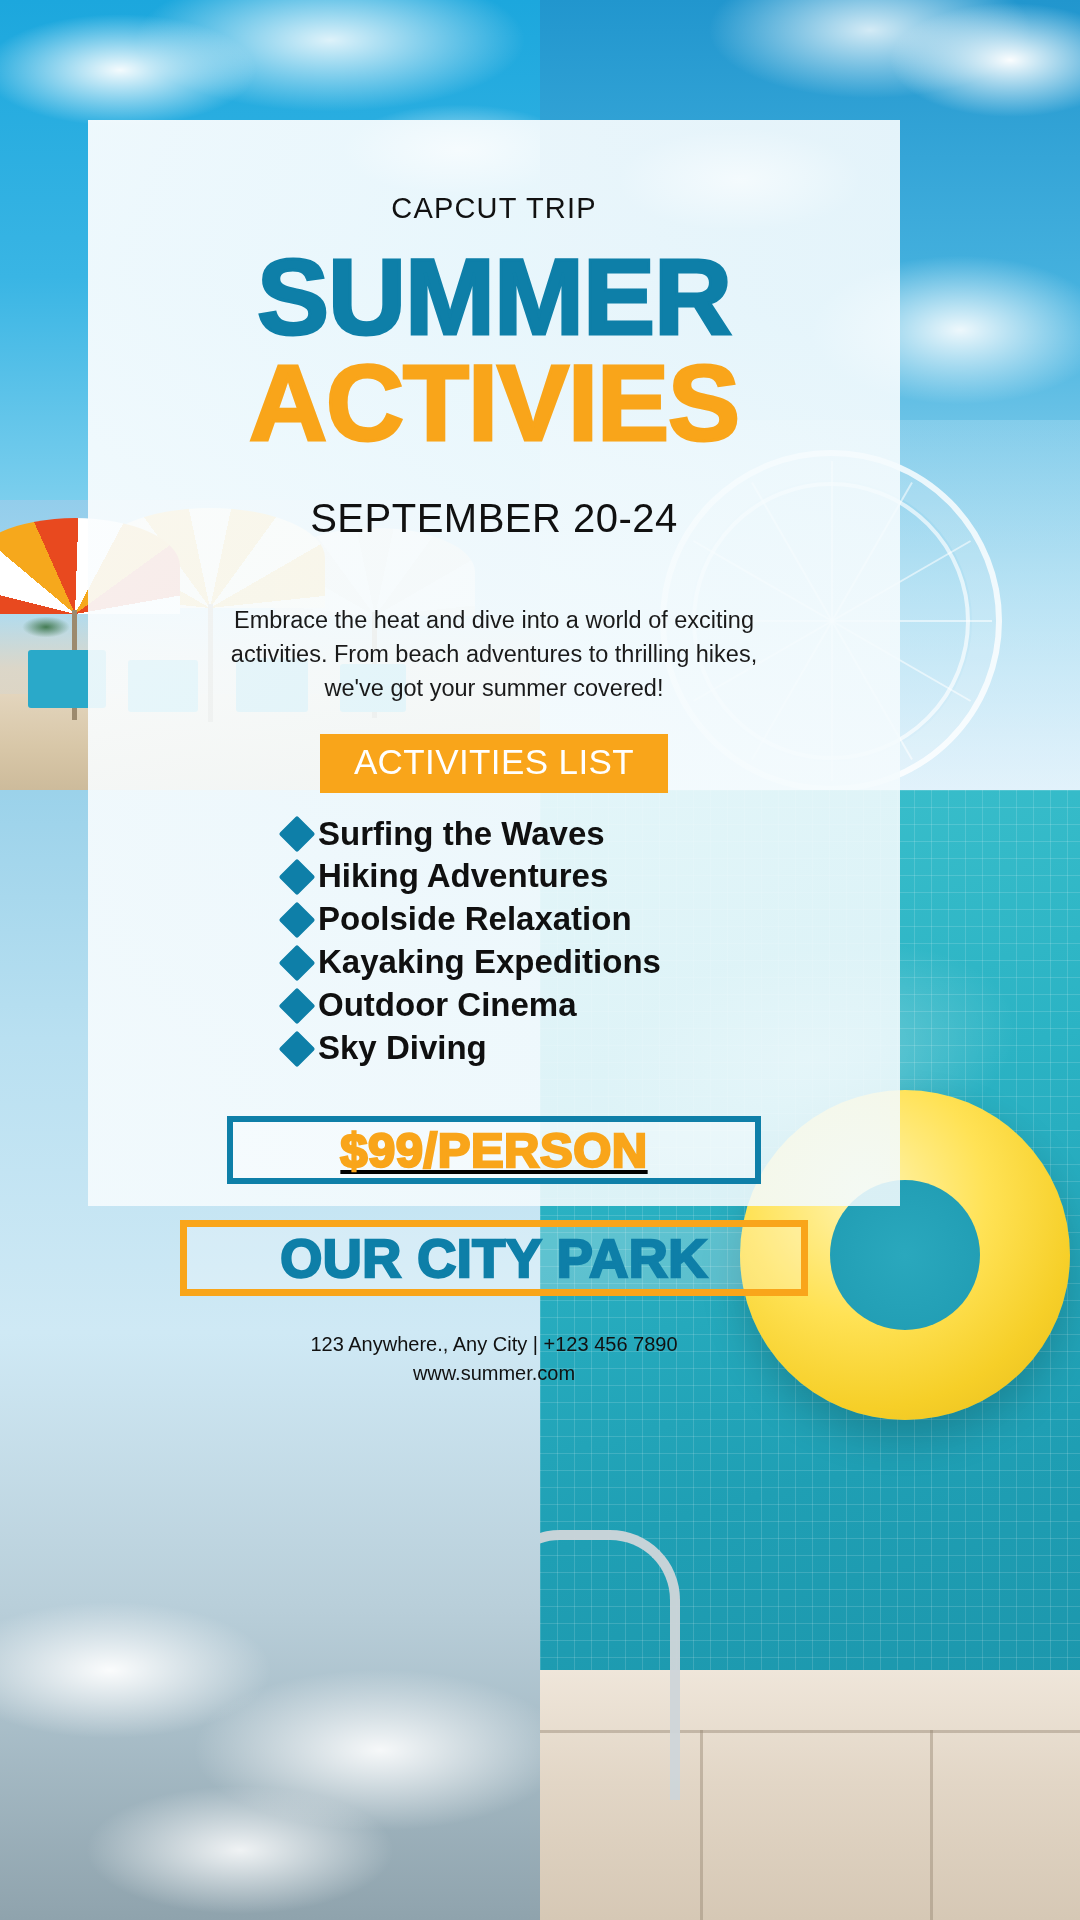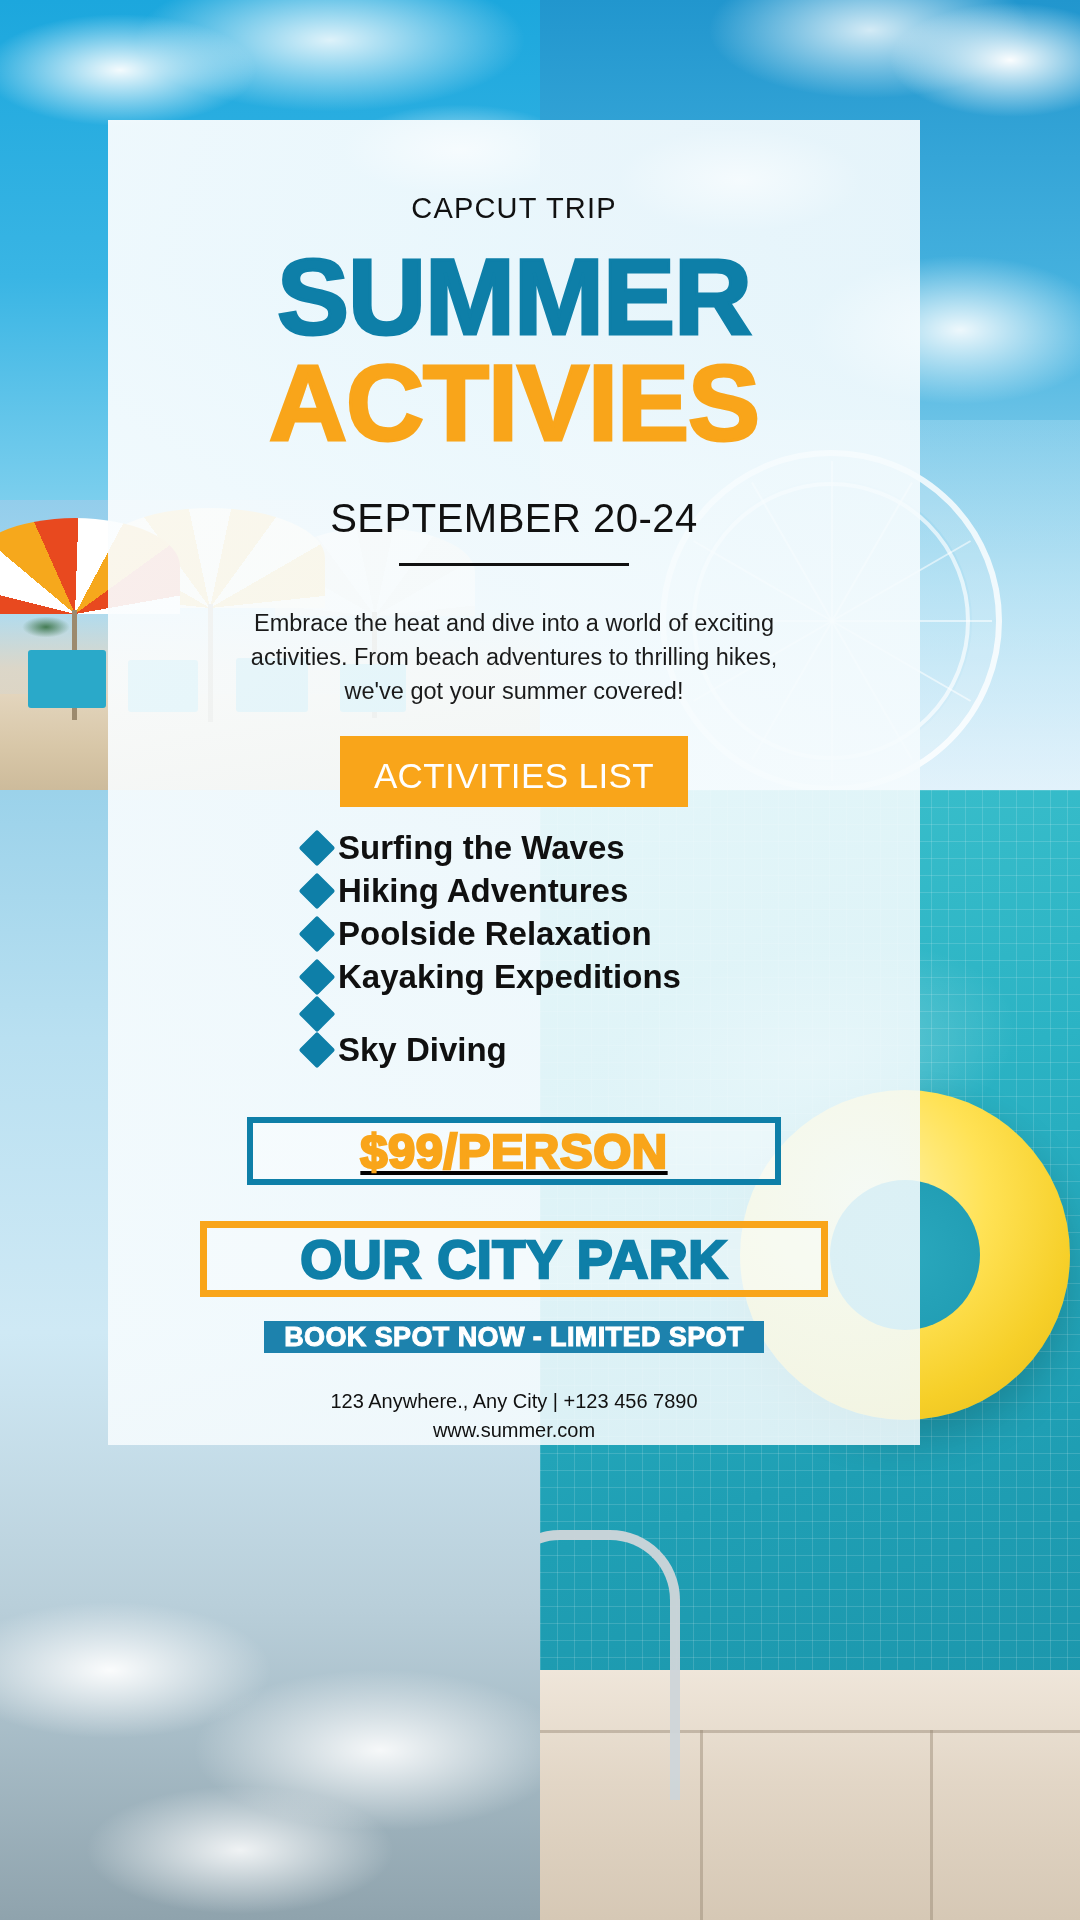--- a/index.html
+++ b/index.html
@@ -115,21 +115,21 @@
   }
   .deck-line{position:absolute;background:rgba(150,135,115,.45);}
   .ladder{
     position:absolute;left:-50px;bottom:120px;width:170px;height:260px;
     border:10px solid #cfd6da;border-bottom:none;border-radius:70px 70px 0 0;
     opacity:.95;
   }
 
   
   .card{
-    position:absolute;left:108px;top:120px;width:812px;height:1325px;
+    position:absolute;left:88px;top:120px;width:812px;height:1086px;
     background:linear-gradient(135deg, rgba(253,254,255,.93) 0%, rgba(247,252,254,.90) 45%, rgba(242,250,253,.88) 100%);
     box-shadow:0 0 0 0 rgba(0,0,0,0);
   }
   .card-inner{
     position:absolute;inset:0;
     display:flex;flex-direction:column;align-items:center;
     padding-top:72px;
   }
 
   .kicker{
@@ -149,21 +149,21 @@
     font-size:40px;color:#111;font-weight:400;letter-spacing:.5px;margin-top:42px;
   }
   .rule{width:230px;height:4px;background:#111;margin-top:22px;}
   .desc{
     width:580px;text-align:center;font-size:23.5px;line-height:1.45;color:#1a1a1a;
     margin-top:40px;
   }
 
   .list-banner{
     margin-top:28px;background:#f9a51a;color:#fff;
-    font-size:35px;letter-spacing:.4px;padding:20px 34px 11px;
+    font-size:35px;letter-spacing:.4px;padding:8px 34px 11px;
   }
 
   .list{margin-top:22px;width:420px;}
   .list-item{
     display:flex;align-items:center;gap:8px;
     font-size:33px;color:#101010;line-height:1.18;margin-bottom:4px;font-weight:bold;
   }
   .diamond{
     width:26px;height:26px;background:#0e7fa8;flex:0 0 auto;
     transform:rotate(45deg);border-radius:2px;
@@ -284,38 +284,36 @@
       <div class="list-item">
         <span class="diamond"></span>
         <span>Poolside Relaxation</span>
       </div>
       <div class="list-item">
         <span class="diamond"></span>
         <span>Kayaking Expeditions</span>
       </div>
       <div class="list-item">
         <span class="diamond"></span>
+        <span>Outdoor Cinema</span>
       </div>
       <div class="list-item">
         <span class="diamond"></span>
         <span>Sky Diving</span>
       </div>
     </div>
 
     <div class="price-box">
       <span class="price-text">$99/PERSON</span>
     </div>
 
     <div class="park-box">
       <span class="park-text">OUR CITY PARK</span>
     </div>
 
-    <div class="book-bar">
-      <span class="book-text">BOOK SPOT NOW - LIMITED SPOT</span>
-    </div>
 
     <div class="footer">
       <div class="footer-line">123 Anywhere., Any City | +123 456 7890</div>
       <div class="footer-line">www.summer.com</div>
     </div>
 
   </div>
 </div>
 
 </body></html>

